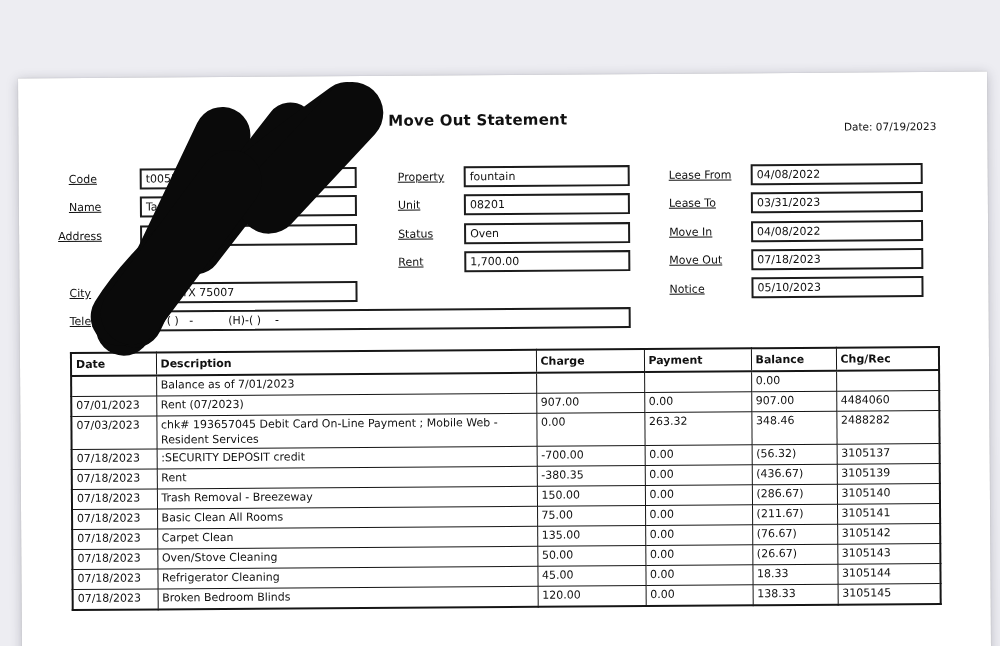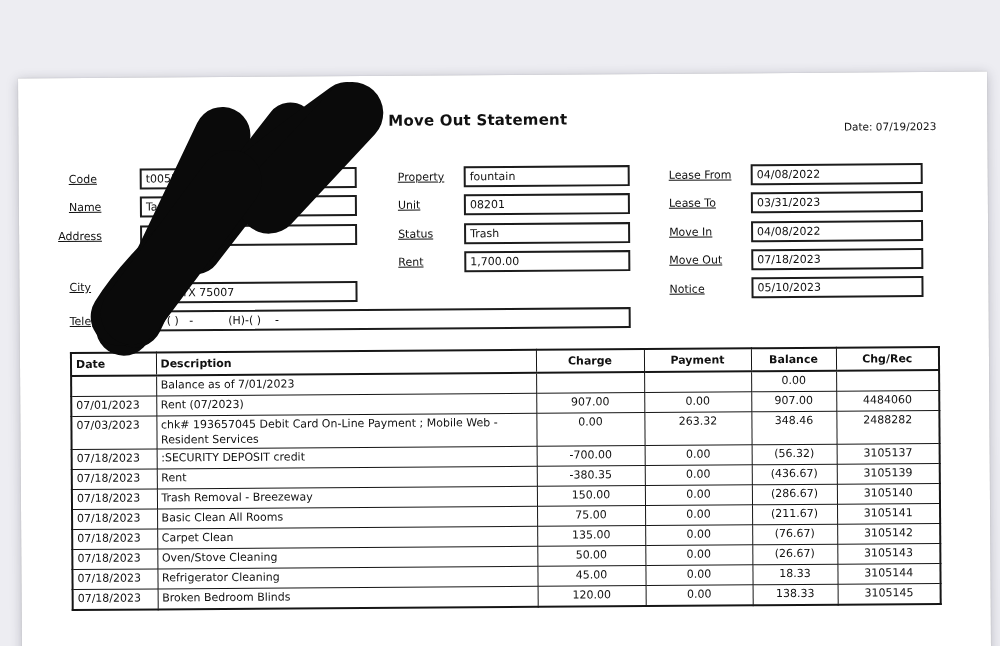--- a/index.html
+++ b/index.html
@@ -44,21 +44,21 @@
   }
   table.ledger th, table.ledger td{
     border:1.5px solid #161616;
     font-size:11px;padding:1px 4px;
     overflow:hidden;background:#fff;
   }
   table.ledger th{
     height:19px;text-align:left;font-weight:bold;border-bottom:2.5px solid #161616;
   }
   table.ledger td{height:17px;vertical-align:top;line-height:15px;}
-  table.ledger th.num, table.ledger td.num{text-align:center;}
+  table.ledger th.num, table.ledger td.num{text-align:left;}
   .scribble{
     position:absolute;left:0;top:0;width:969px;height:600px;
     pointer-events:none;
   }
 </style>
 </head>
 <body>
 
 <div class="page">
 
@@ -73,21 +73,21 @@
   <div class="flabel" style="left:50px;top:123px">Name</div>
   <div class="fbox" style="left:121px;top:119px;width:213px">
       <span class="fval">Ta</span>
     </div>
 
   <div class="flabel" style="left:39px;top:152px">Address</div>
   <div class="fbox" style="left:121px;top:148px;width:213px">
       <span class="fval"></span>
     </div>
 
-  <div class="flabel" style="left:50px;top:203px">City</div>
+  <div class="flabel" style="left:50px;top:209px">City</div>
   <div class="fbox" style="left:121px;top:205px;width:213px">
       <span class="fval city-offset">, TX 75007</span>
     </div>
 
   <div class="flabel" style="left:50px;top:237px">Telephone</div>
   <div class="fbox" style="left:121px;top:233px;width:486px">
       <span class="fval tele-offset">( )   -          (H)-( )    -</span>
     </div>
 
   <div class="flabel" style="left:379px;top:95px">Property</div>
@@ -95,21 +95,21 @@
       <span class="fval">fountain</span>
     </div>
 
   <div class="flabel" style="left:379px;top:123px">Unit</div>
   <div class="fbox" style="left:445px;top:119px;width:162px">
       <span class="fval">08201</span>
     </div>
 
   <div class="flabel" style="left:379px;top:152px">Status</div>
   <div class="fbox" style="left:445px;top:148px;width:162px">
-      <span class="fval">Trash</span>
+      <span class="fval">Oven</span>
     </div>
 
   <div class="flabel" style="left:379px;top:180px">Rent</div>
   <div class="fbox" style="left:445px;top:176px;width:162px">
       <span class="fval">1,700.00</span>
     </div>
 
   <div class="flabel" style="left:650px;top:95px">Lease From</div>
   <div class="fbox" style="left:732px;top:91px;width:168px">
       <span class="fval">04/08/2022</span>

